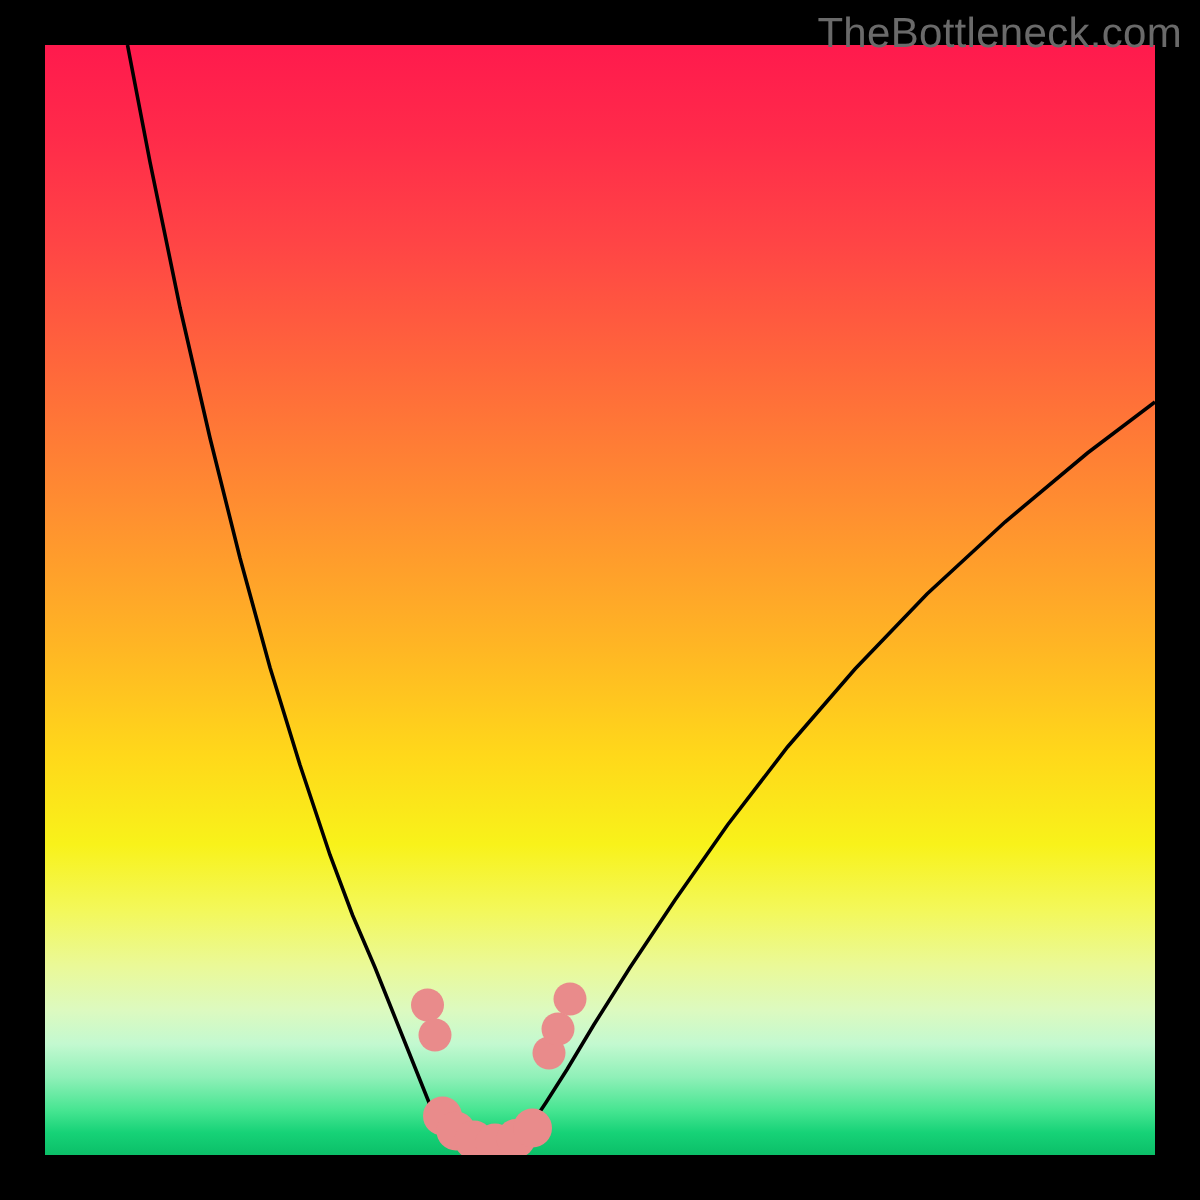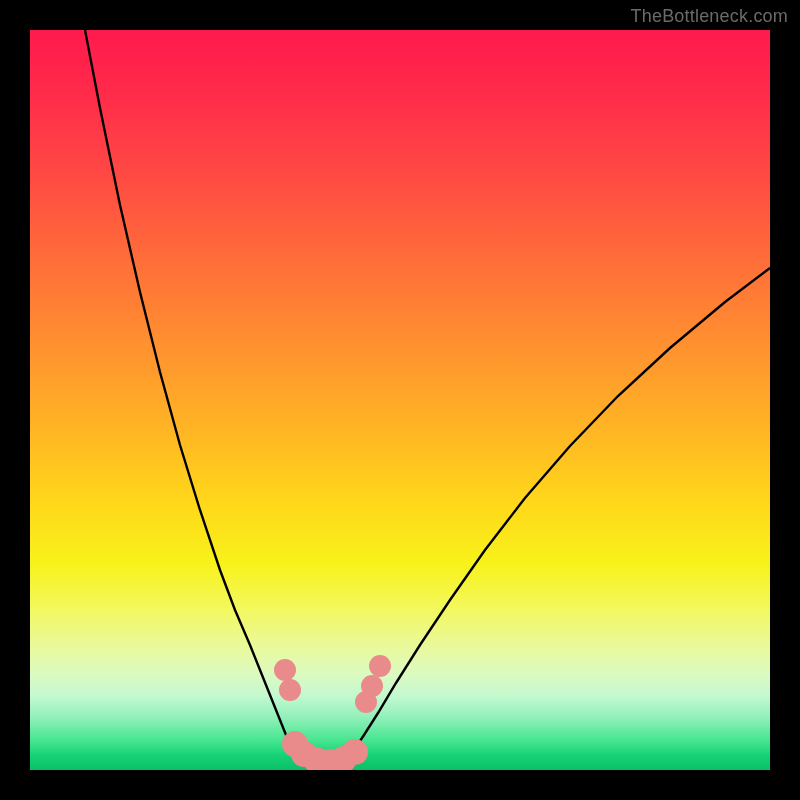--- a/index.html
+++ b/index.html
@@ -50,21 +50,21 @@
     left: 0;
     top: 0;
     width: 740px;
     height: 740px;
   }
   .watermark {
     position: absolute;
     top: 6px;
     right: 12px;
     color: #6a6a6a;
-    font-size: 18px;
+    font-size: 28px;
     font-weight: 500;
     letter-spacing: 0.2px;
     user-select: none;
     text-align: right;
   }
 </style>
 </head>
 <body>
 
 <div class="frame">

